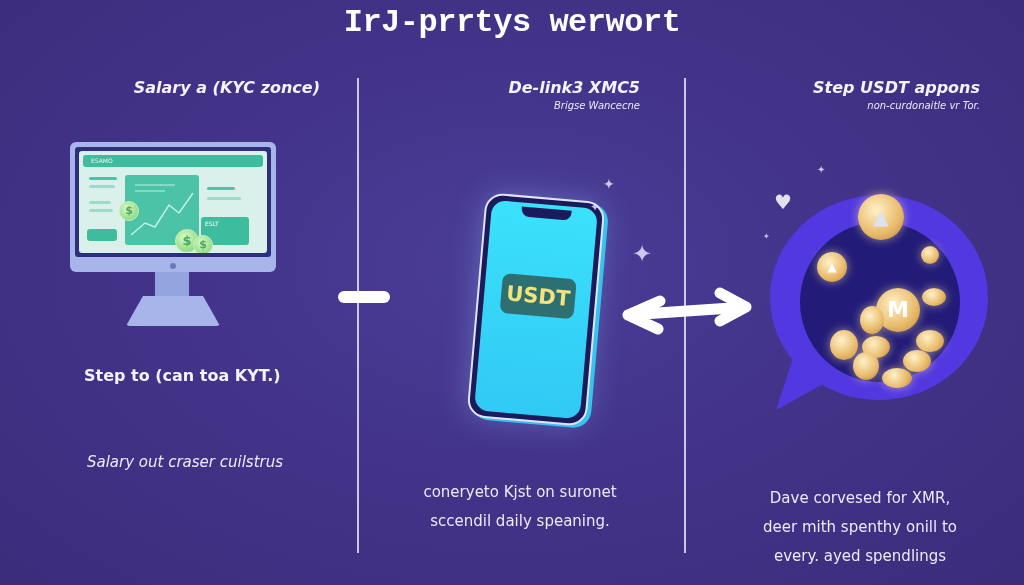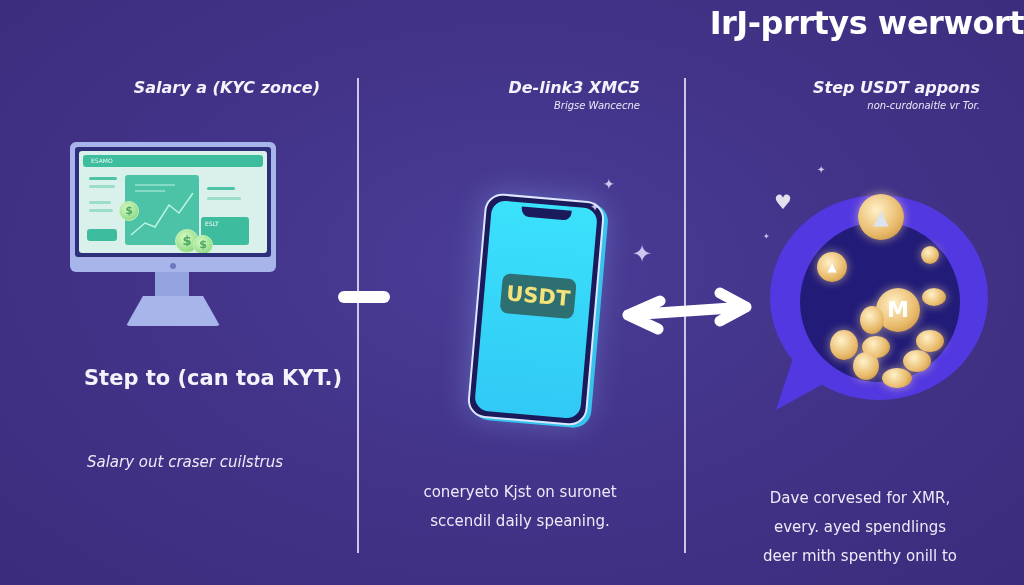--- a/index.html
+++ b/index.html
@@ -5,31 +5,32 @@
   * { box-sizing: border-box; margin: 0; padding: 0; }
   html, body { width: 1024px; height: 585px; overflow: hidden; }
   body {
     background: radial-gradient(ellipse at 50% 45%, #4a3d96 0%, #43348a 45%, #3b2c7c 100%);
     font-family: "DejaVu Sans", "Liberation Sans", sans-serif;
     color: #fff;
     position: relative;
   }
   .title {
     position: absolute; top: 4px; left: 0; width: 100%;
-    text-align: right; font-size: 32px; font-weight: bold; letter-spacing: -0.5px;
+    text-align: center; font-size: 32px; font-weight: bold; letter-spacing: -0.5px;
     color: #ffffff;
+    font-family: Liberation Mono, monospace;
   }
   .divider {
     position: absolute; top: 78px; width: 2px; height: 475px; background: #e6e2f5; opacity: .85;
   }
   .col-head { position: absolute; text-align: right; font-style: italic; }
   .col-head .h1 { font-size: 16px; font-weight: bold; color: #f4f2fb; }
   .col-head .h2 { font-size: 10px; color: #ece9f7; margin-top: 3px; }
   .caption { position: absolute; text-align: center; font-size: 15px; color: #eeeaf8; line-height: 29px; }
-  .subhead { position: absolute; font-size: 21px; font-weight: bold; color: #f4f2fb; }
+  .subhead { position: absolute; font-size: 16px; font-weight: bold; color: #f4f2fb; }
 
   
   .monitor { position: absolute; left: 70px; top: 142px; width: 206px; height: 130px;
     background: #a8b5ea; border-radius: 6px; padding: 5px; }
   .screen { width: 100%; height: 110px; background: #2d2f7a; border-radius: 3px; padding: 4px; }
   .screen-inner { width: 100%; height: 100%; background: #d9f1ea; border-radius: 3px; position: relative; overflow: hidden; }
   .app-bar { position: absolute; left: 4px; top: 4px; right: 4px; height: 12px; background: #3dbc9e; border-radius: 3px;
     font-size: 6px; line-height: 12px; padding-left: 8px; color: #e6fff7; }
   .chart-panel { position: absolute; left: 46px; top: 24px; width: 74px; height: 70px; background: #4cc2a6; border-radius: 3px; }
   .side-line { position: absolute; height: 3px; background: #9ddcc9; border-radius: 2px; }
@@ -165,15 +166,15 @@
   <div class="gcoin" style="left:830px; top:330px; width:28px; height:30px;"></div>
   <div class="gcoin" style="left:862px; top:336px; width:28px; height:22px;"></div>
   <div class="gcoin" style="left:916px; top:330px; width:28px; height:22px;"></div>
   <div class="gcoin" style="left:853px; top:352px; width:26px; height:28px;"></div>
   <div class="gcoin" style="left:903px; top:350px; width:28px; height:22px;"></div>
   <div class="gcoin" style="left:882px; top:368px; width:30px; height:20px;"></div>
 </div>
 
 <div class="caption" style="left:735px; top:484px; width:250px;">
   <div>Dave corvesed for XMR,</div>
+  <div>deer mith spenthy onill to</div>
   <div>every. ayed spendlings</div>
-  <div>deer mith spenthy onill to</div>
 </div>
 
 </body></html>

